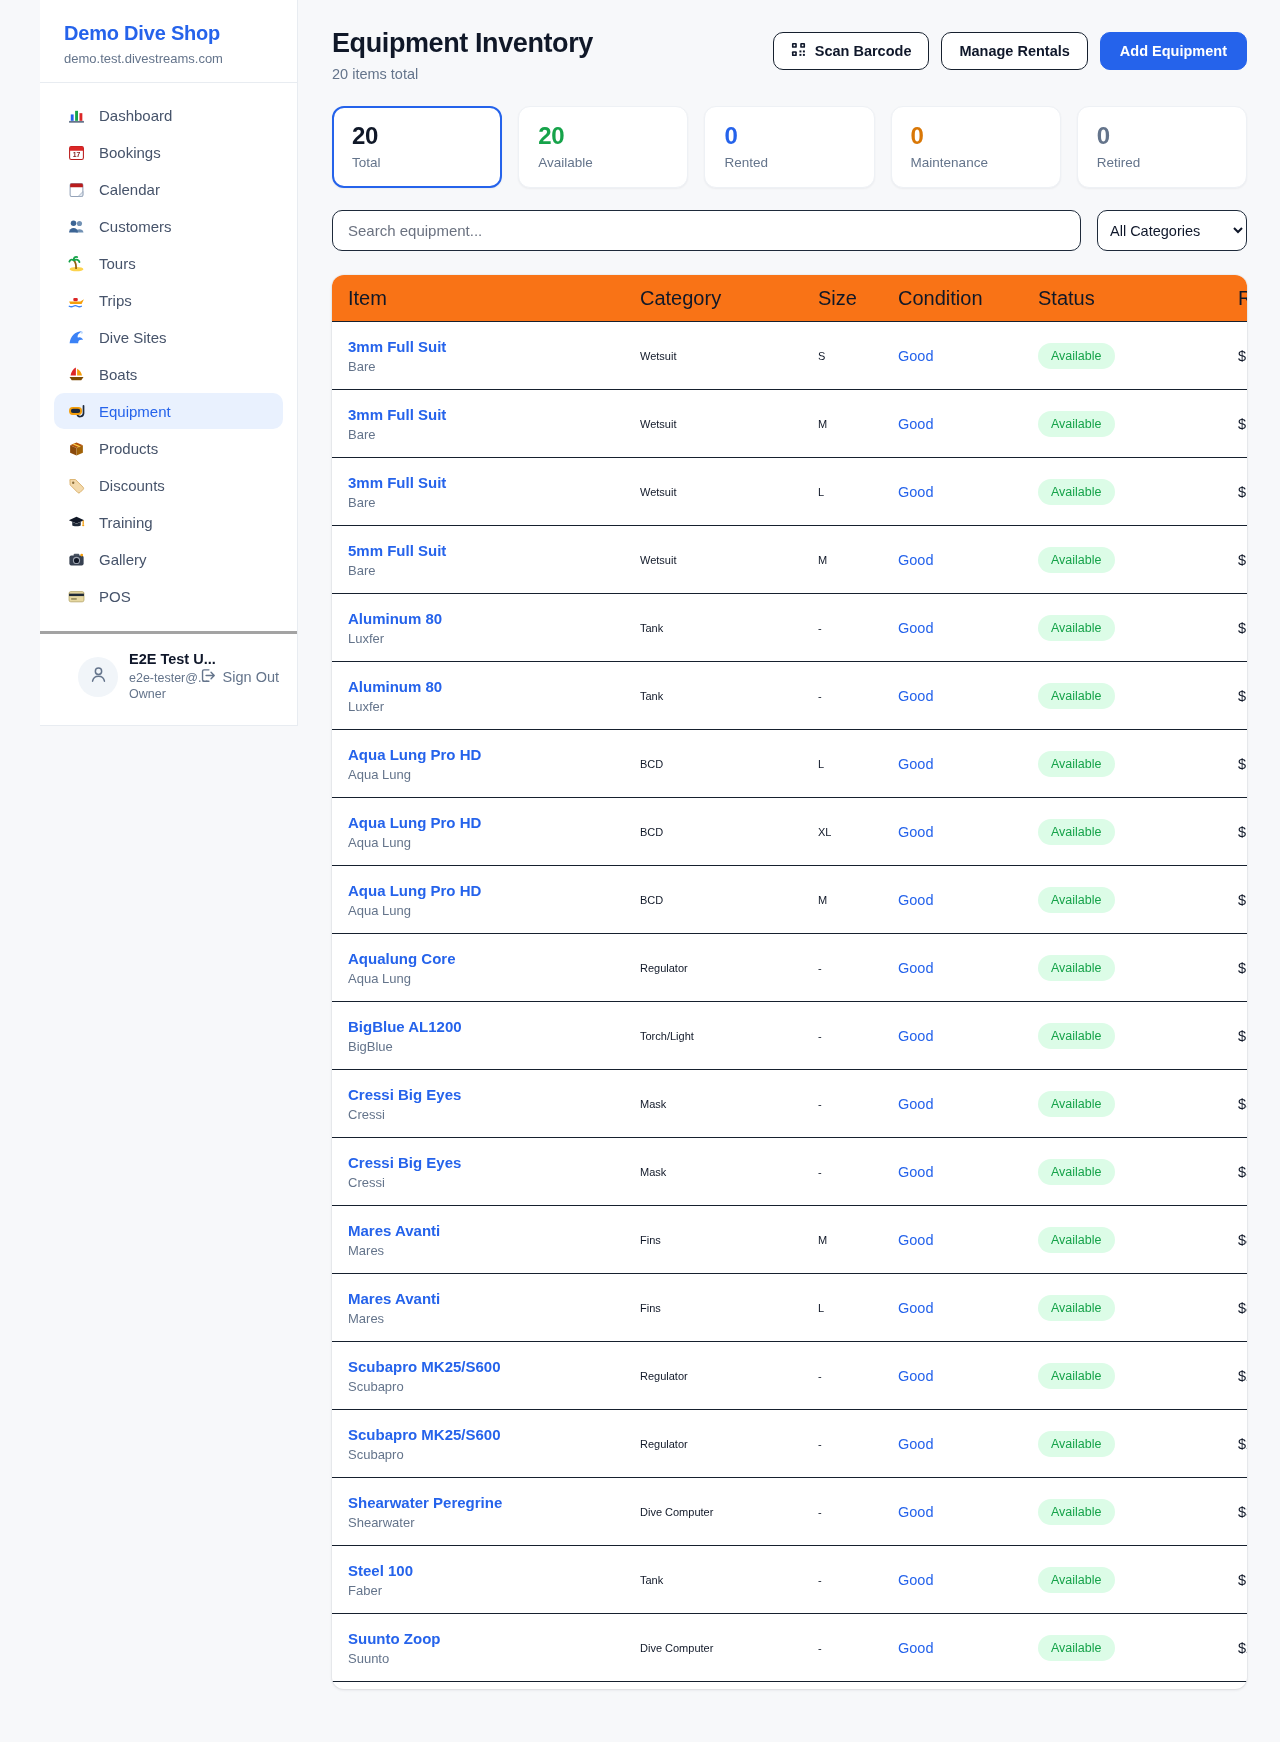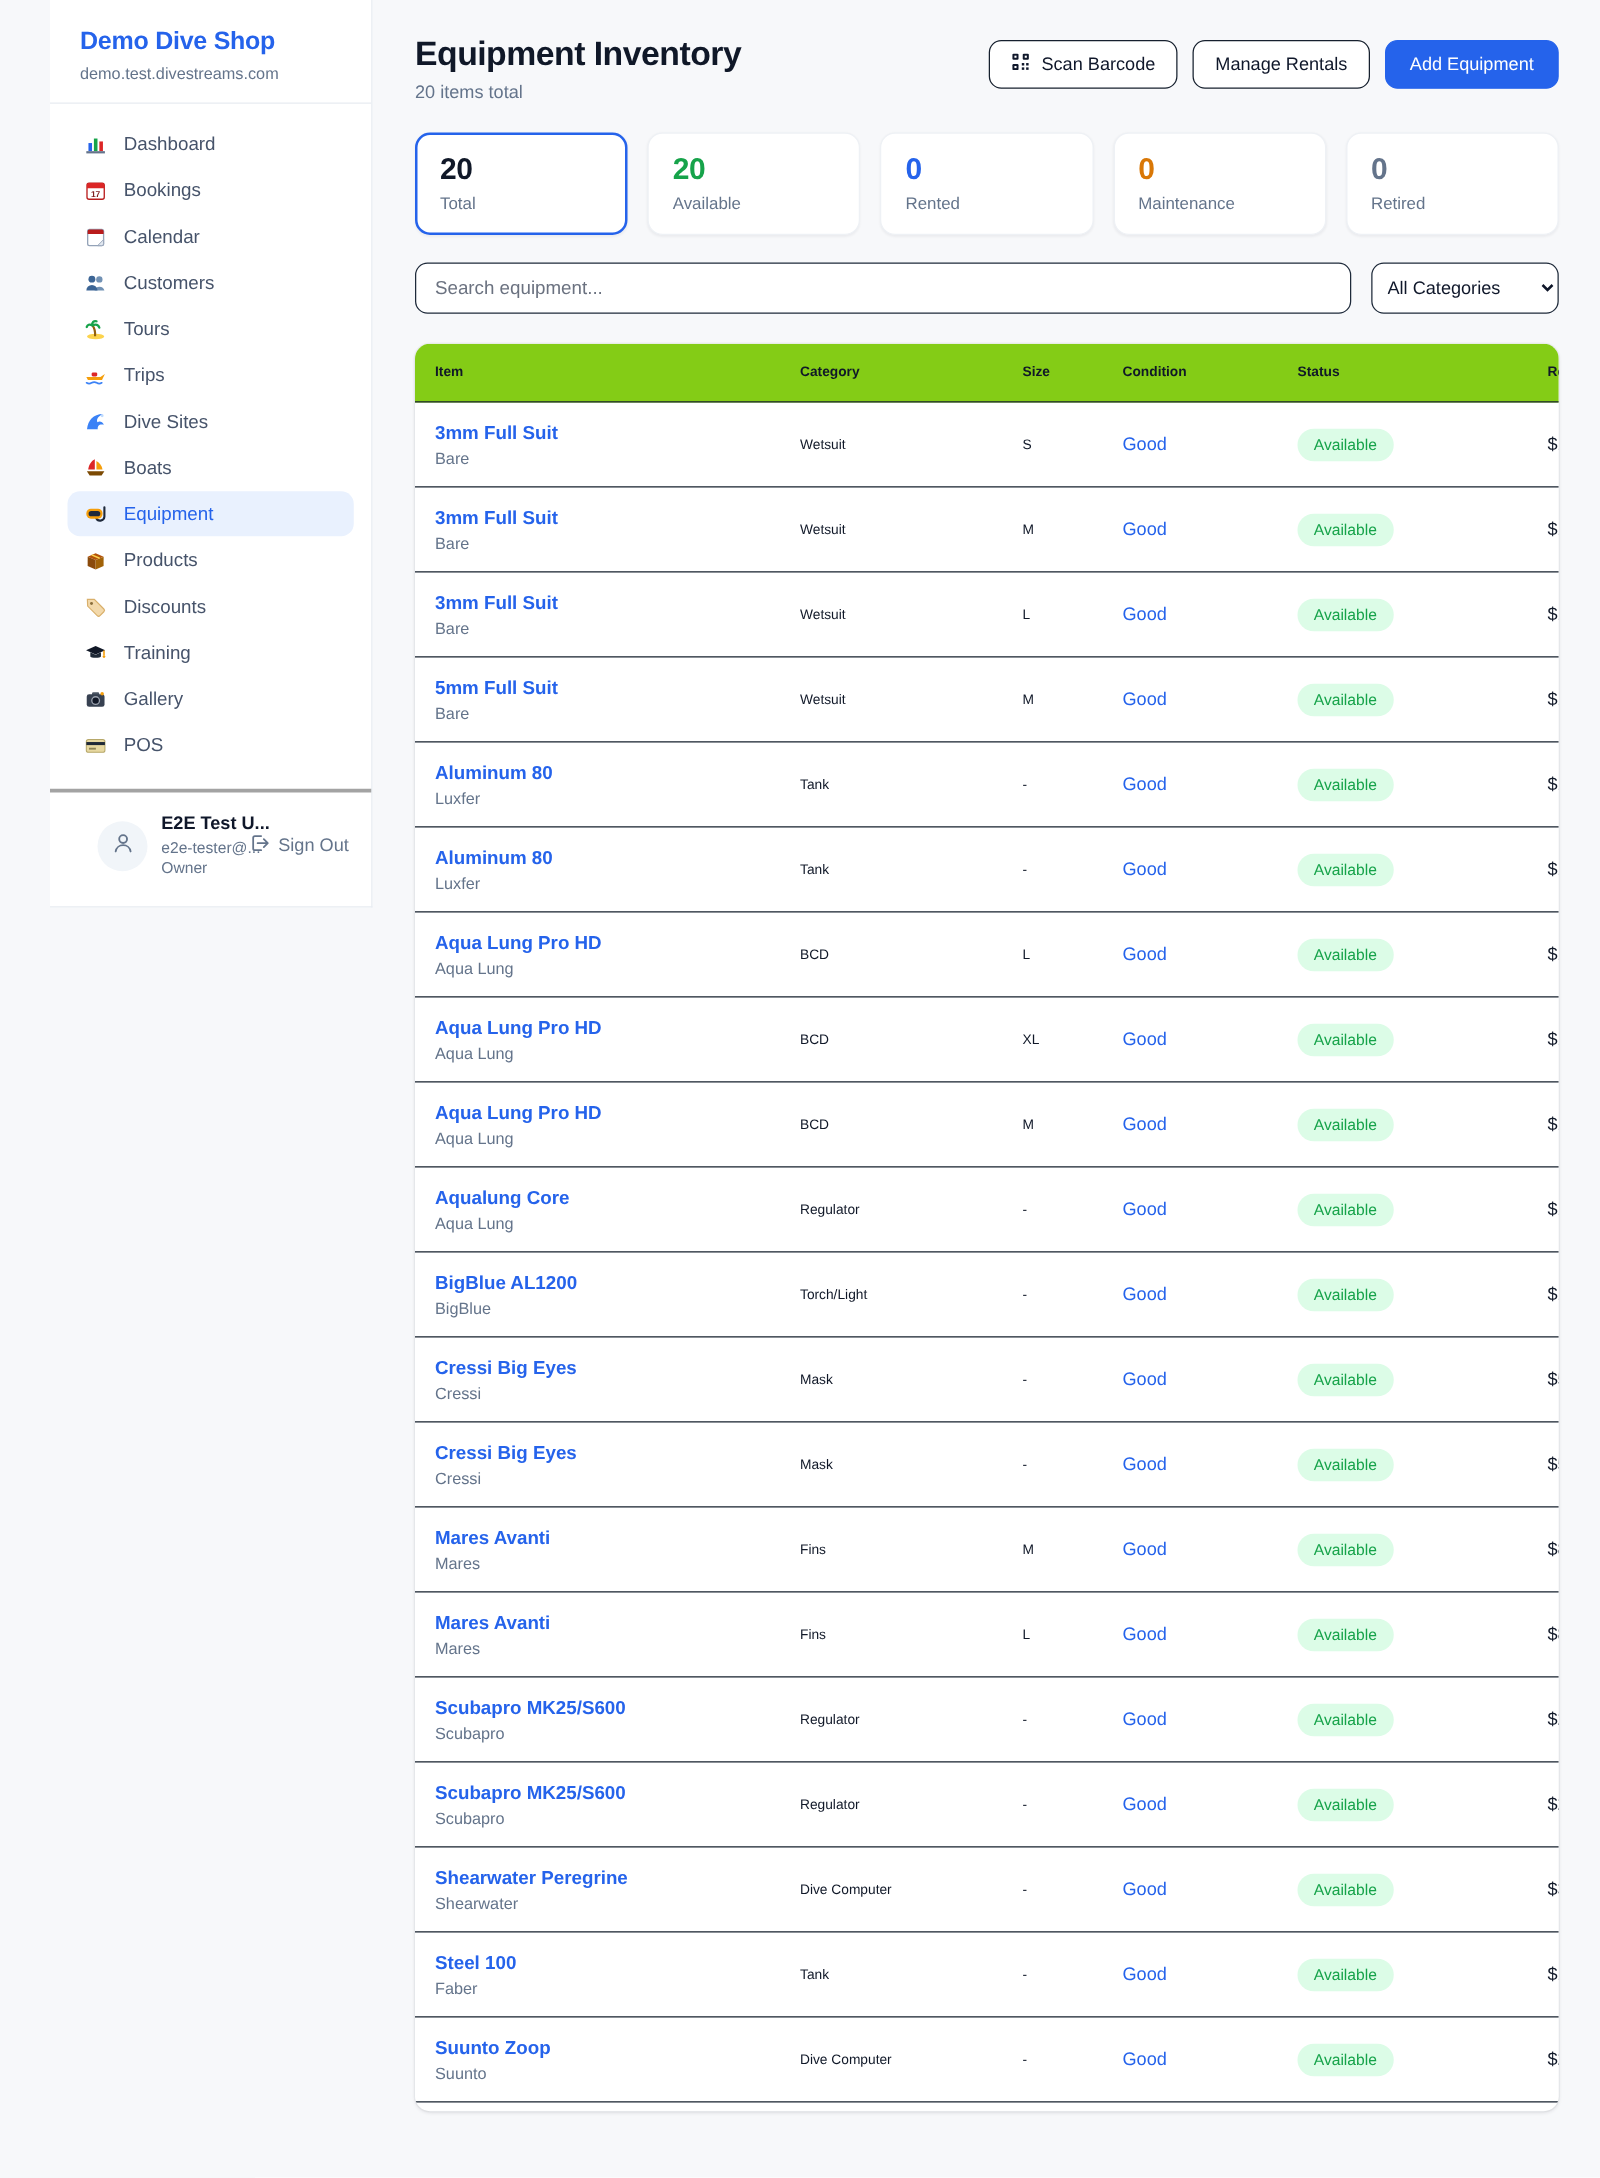--- a/index.html
+++ b/index.html
@@ -43,21 +43,21 @@
 
   
   main { flex: 1; padding: 28px 33px 46px 34px; min-width: 0; }
   .page-head { display: flex; justify-content: space-between; align-items: flex-start; margin-bottom: 24px; }
   .page-title { font-size: 27px; font-weight: 800; letter-spacing: -0.4px; color: #101828; }
   .page-sub { font-size: 14.5px; color: #64748b; margin-top: 7px; }
   .head-actions { display: flex; gap: 12px; margin-top: 4px; }
   .btn {
     display: inline-flex; align-items: center; gap: 9px;
     background: #fff; border: 1.5px solid #16202e; border-radius: 10px;
-    padding: 9px 17px; font-size: 14.5px; font-weight: 400; color: #0f172a;
+    padding: 9px 17px; font-size: 14.5px; font-weight: 700; color: #0f172a;
     font-family: inherit; cursor: pointer;
   }
   .btn.primary { background: #2563eb; border-color: #2563eb; color: #fff; padding: 10px 19px; }
 
   .stats { display: grid; grid-template-columns: repeat(5, 1fr); gap: 16px; margin-bottom: 22px; }
   .stat {
     background: #fff; border: 1px solid #eef1f5; border-radius: 12px;
     padding: 15px 19px 17px; box-shadow: 0 1px 2px rgba(15,23,42,.05); cursor: pointer;
   }
   .stat.active { border: 2px solid #2563eb; padding: 14px 18px 16px; }
@@ -81,22 +81,22 @@
     background: #fff; border-radius: 12px; overflow: hidden;
     box-shadow: 0 1px 3px rgba(15,23,42,.10), 0 0 0 1px rgba(15,23,42,.03);
     padding-bottom: 7px;
   }
   .thead, .trow {
     display: grid;
     grid-template-columns: 292px 178px 80px 140px 200px 1fr;
     align-items: center; padding: 0 16px;
   }
   .thead {
-    height: 47px; background: #84cc16;
-    font-size: 11px; font-weight: 700; color: #101828;
+    height: 47px; background: #f97316;
+    font-size: 20px; font-weight: 400; color: #101828;
     border-bottom: 1.5px solid #16202e;
   }
   .th-rental { text-align: right; }
   .trow { height: 68px; border-bottom: 1.5px solid #16202e; }
   .item-name { font-size: 15px; font-weight: 700; color: #2563eb; cursor: pointer; text-decoration: none; }
   .item-sub { font-size: 13px; color: #64748b; margin-top: 3px; }
   .c-cat, .c-size { font-size: 11px; color: #101828; }
   .c-cond { font-size: 14.5px; color: #2563eb; font-weight: 500; cursor: pointer; }
   .pill {
     display: inline-block; background: #dcfce7; color: #16a34a;

